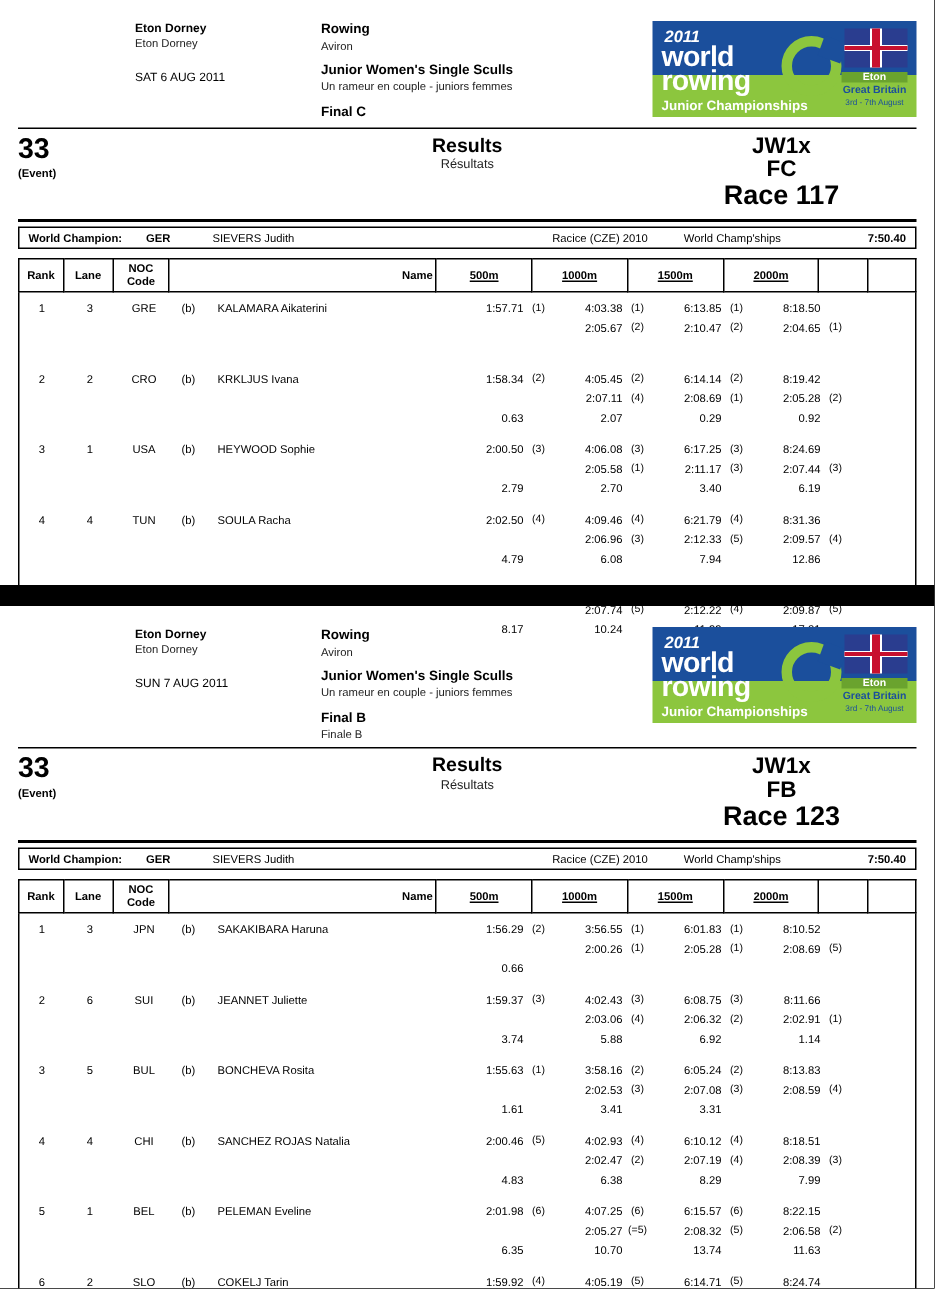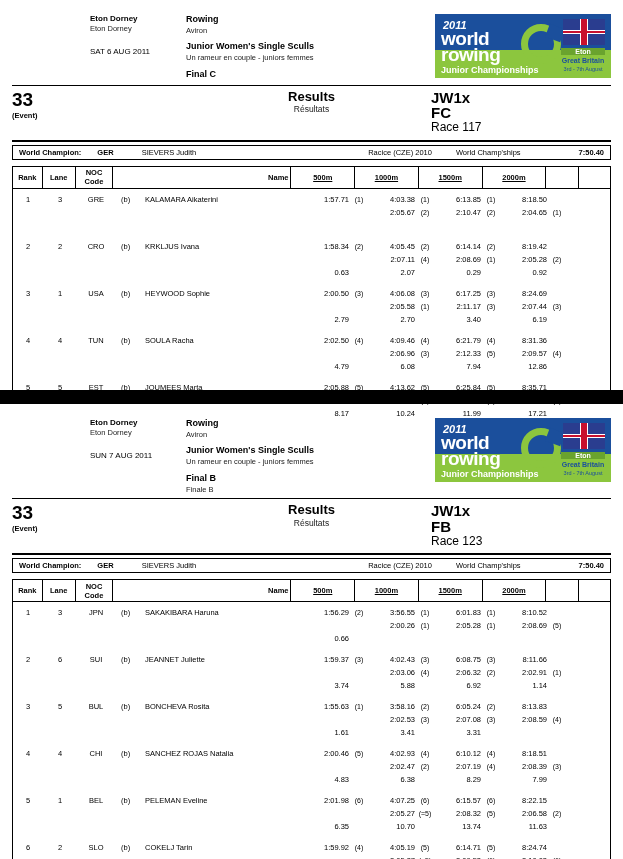--- a/index.html
+++ b/index.html
@@ -21,20 +21,21 @@
     padding: 8px 12px 10px 12px;
   }
   .sheet-1 { height: 390px; }
   .sheet-2 { height: 455px; margin-top: 14px; }
 
   
   .hdr {
     display: flex;
     align-items: flex-start;
     padding: 6px 0 2px 0;
+    gap: 28px;
   }
   .hdr-venue {
     width: 170px;
     padding-left: 78px;
     font-size: 8px;
     line-height: 1.25;
   }
   .hdr-venue .v1 { font-weight: bold; font-size: 8px; color: #000; }
   .hdr-venue .v2 { font-size: 7.5px; color: #222; }
   .hdr-venue .vdate { margin-top: 14px; font-size: 8px; color: #000; }
@@ -129,24 +130,24 @@
     display: flex;
     align-items: flex-start;
     padding: 4px 0 4px 0;
   }
   .t-left { width: 180px; }
   .t-left .num { font-size: 19px; font-weight: bold; line-height: 1; }
   .t-left .evt { font-size: 7.5px; font-weight: bold; margin-top: 2px; }
   .t-mid { flex: 1; text-align: center; }
   .t-mid .res { font-size: 13px; font-weight: bold; line-height: 1.1; }
   .t-mid .res-fr { font-size: 8.5px; color: #222; }
-  .t-right { width: 180px; text-align: left; }
+  .t-right { width: 180px; text-align: center; }
   .t-right .l1 { font-size: 15px; font-weight: bold; line-height: 1.05; }
   .t-right .l2 { font-size: 15px; font-weight: bold; line-height: 1.05; }
-  .t-right .l3 { font-size: 12px; font-weight: normal; line-height: 1.05; }
+  .t-right .l3 { font-size: 18px; font-weight: bold; line-height: 1.05; }
 
   
   .champbar {
     border: 1px solid #000;
     height: 15px;
     display: flex;
     align-items: center;
     font-size: 7.5px;
     padding: 0 6px;
     margin-top: 3px;

